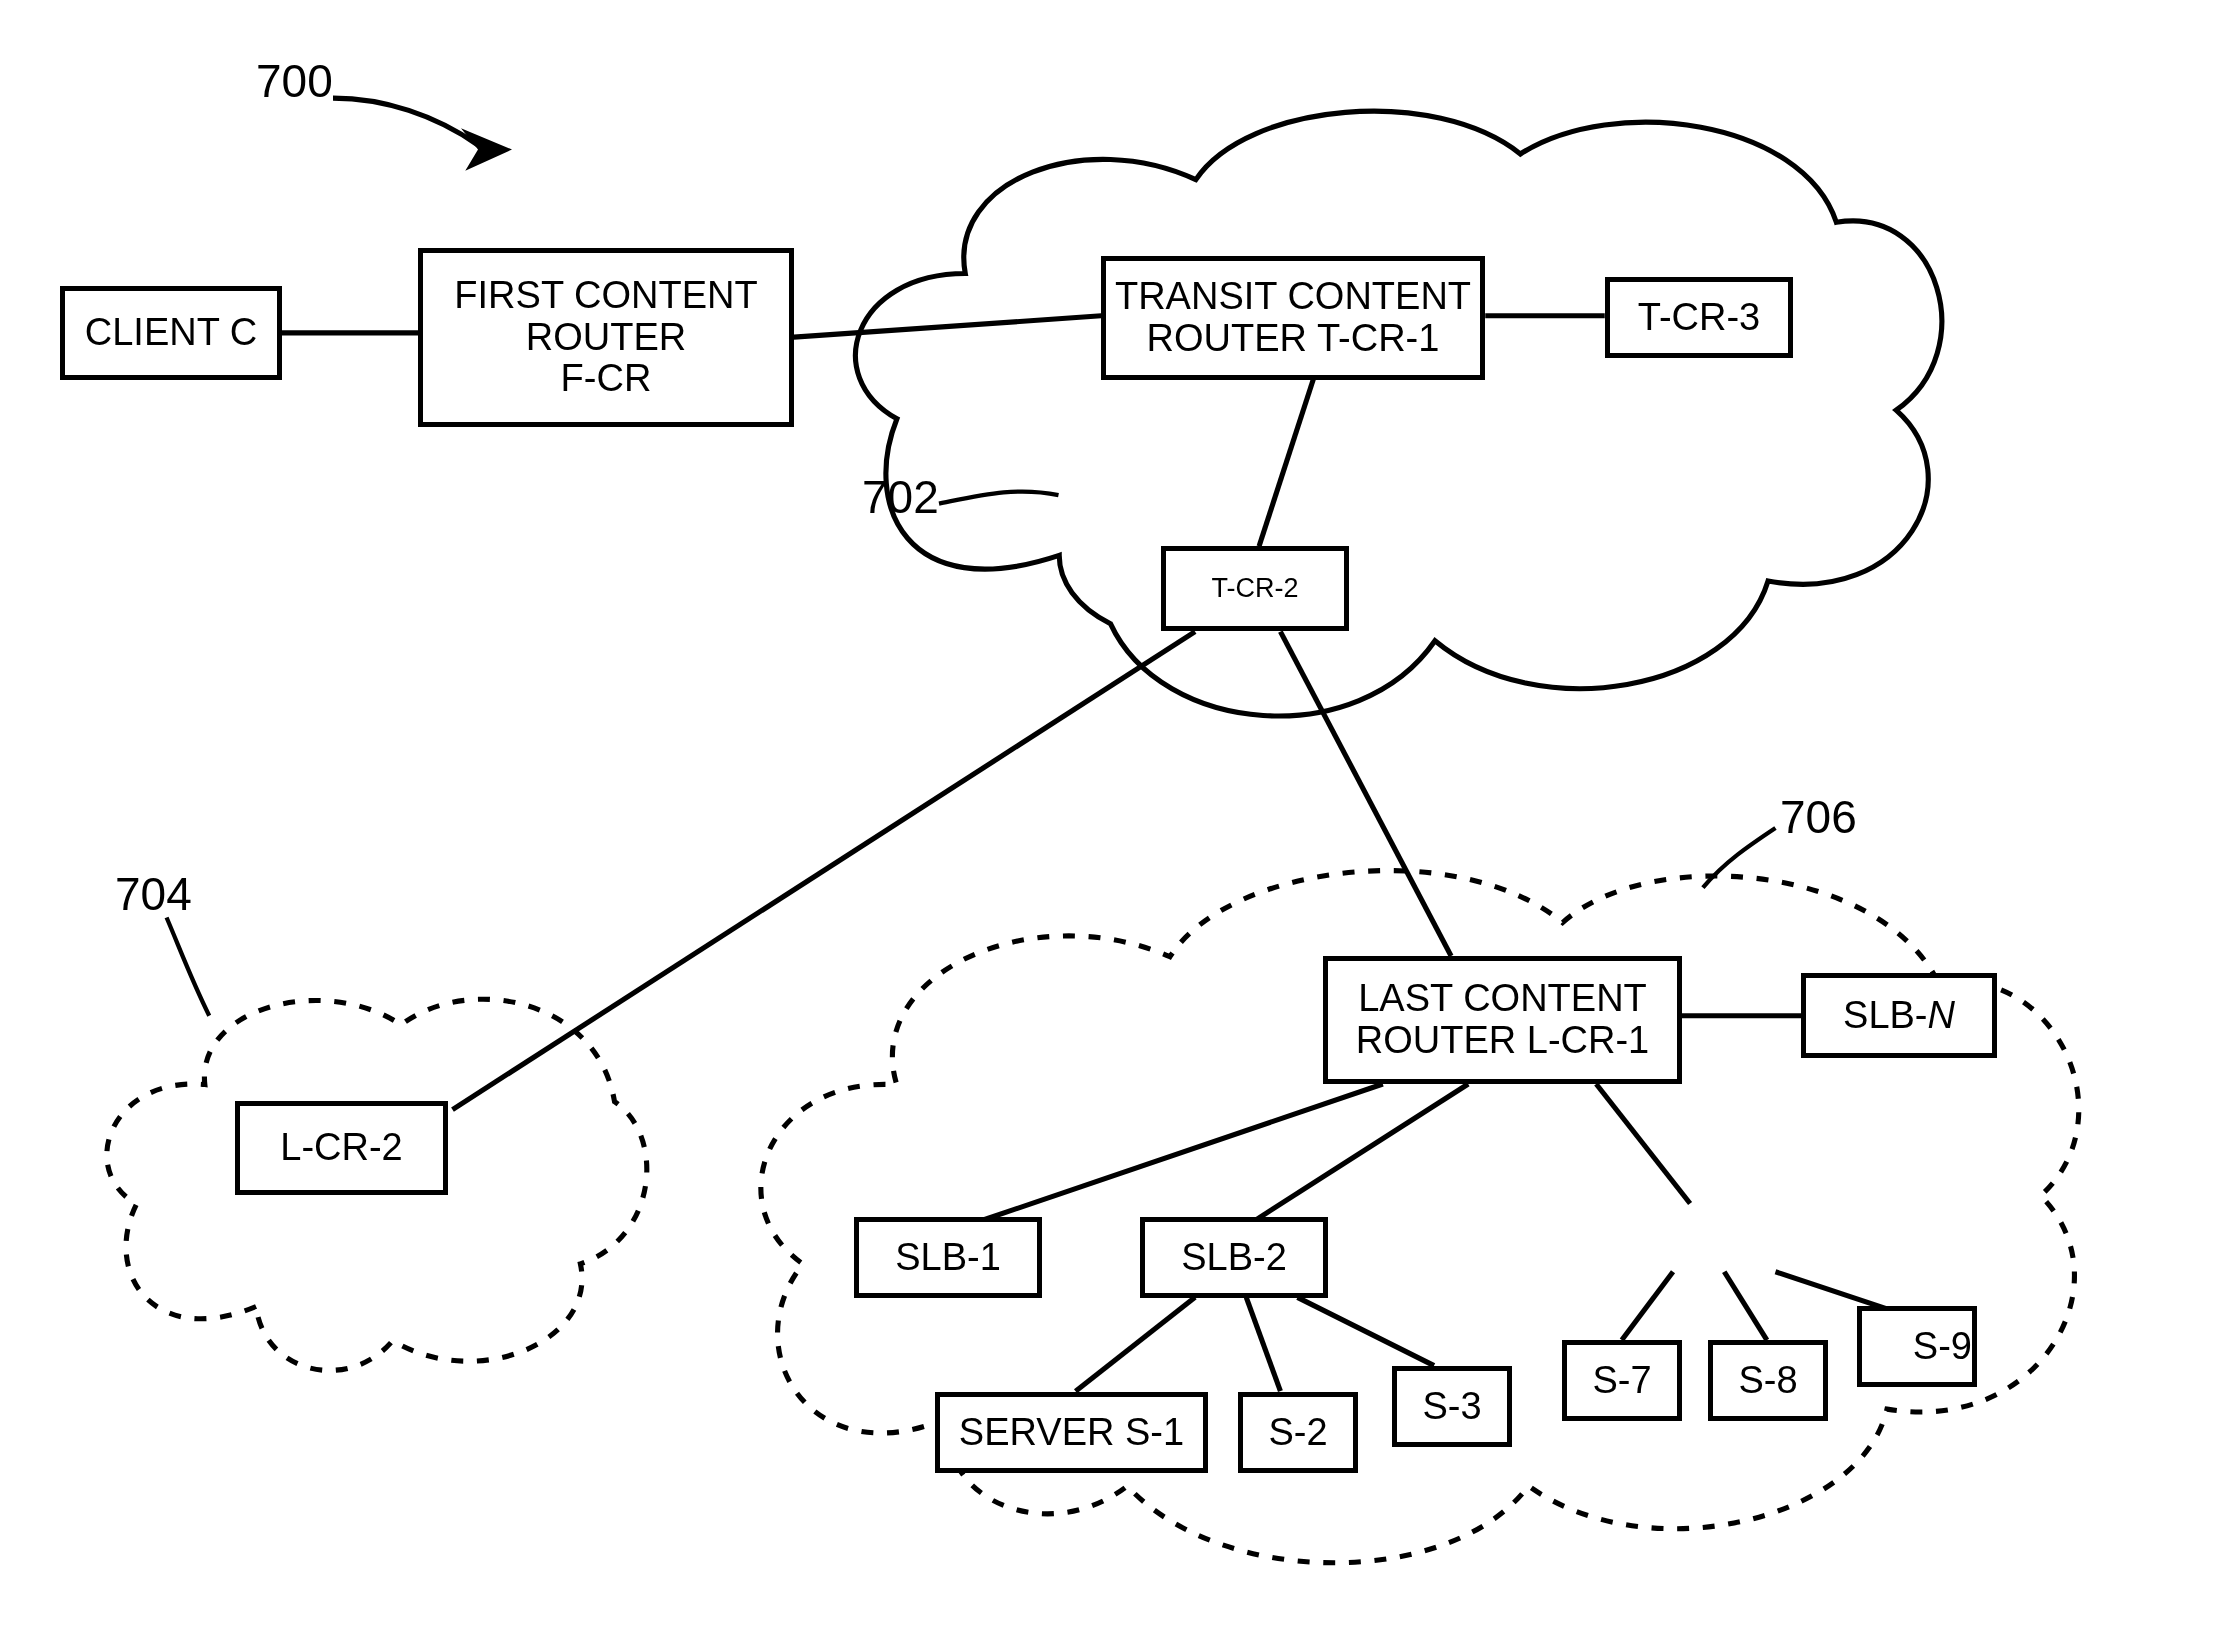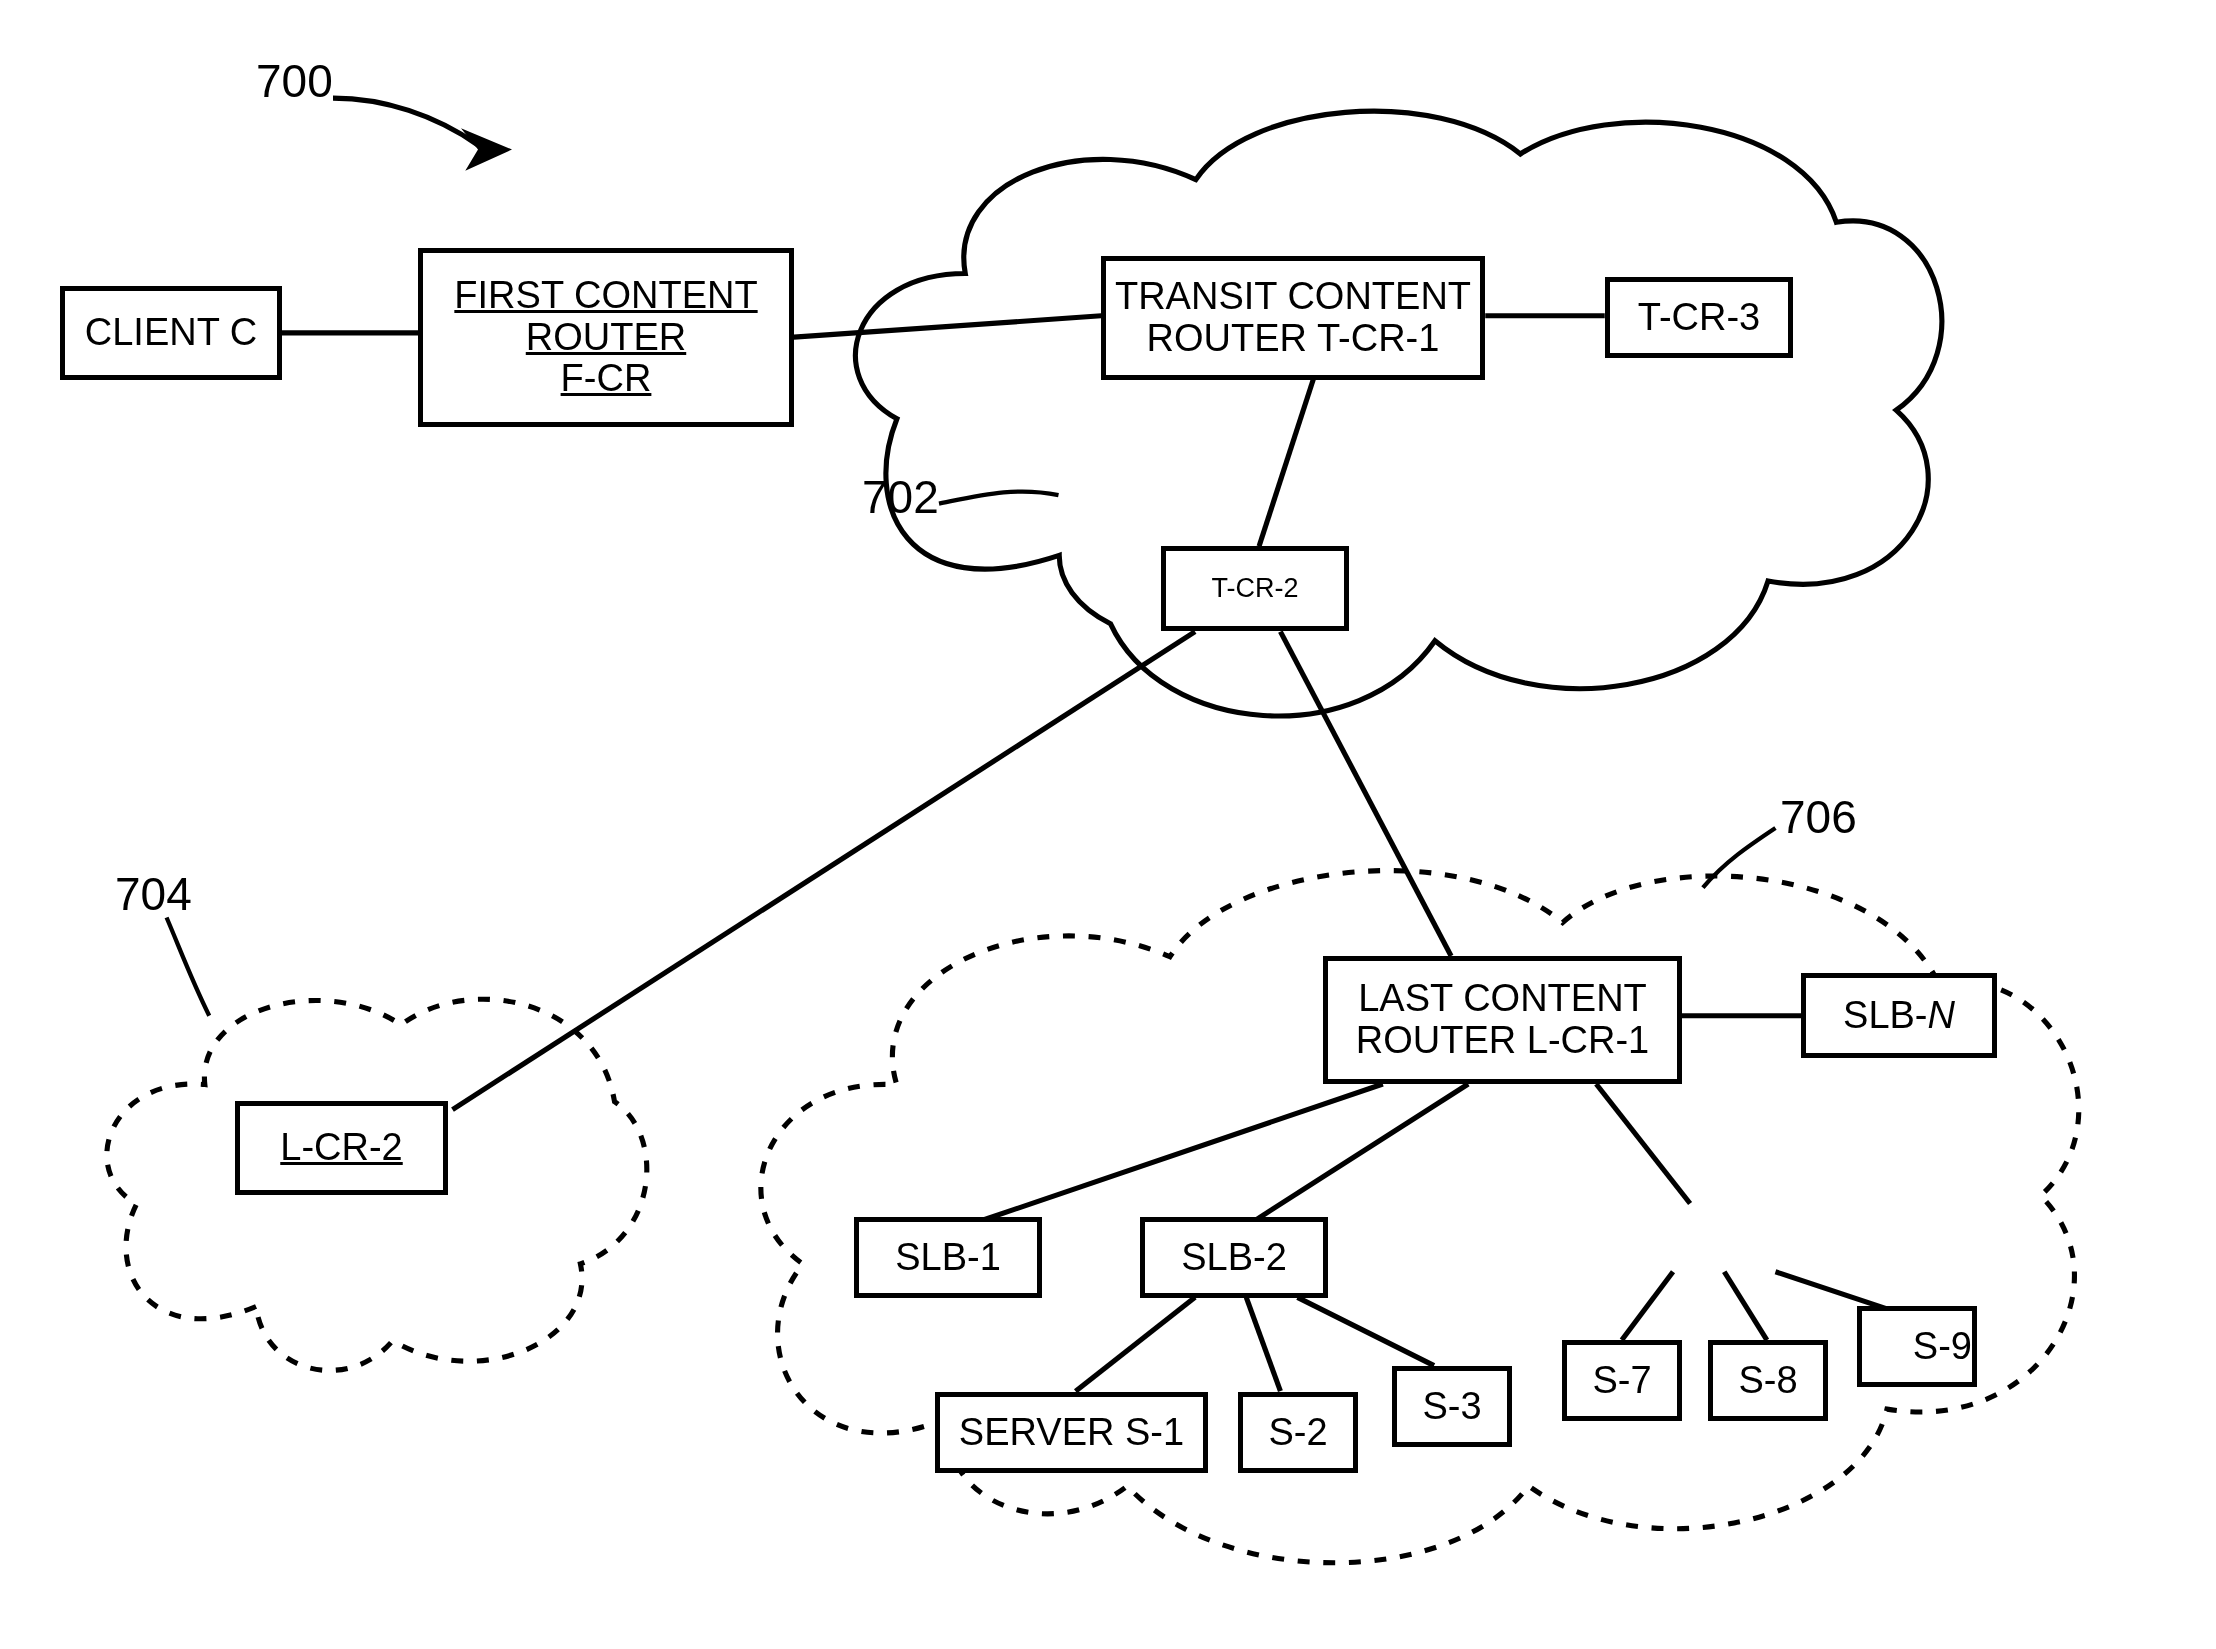--- a/index.html
+++ b/index.html
@@ -143,39 +143,39 @@
   <div class="lbl" style="left:256px; top:54px; font-size:46px;">700</div>
   <div class="lbl" style="left:862px; top:470px; font-size:46px;">702</div>
   <div class="lbl" style="left:115px; top:867px; font-size:46px;">704</div>
   <div class="lbl" style="left:1780px; top:790px; font-size:46px;">706</div>
 
   <div class="box" style="left:60px; top:286px; width:222px; height:94px; font-size:38px;">
     <span>CLIENT C</span>
   </div>
 
   <div class="box" style="left:418px; top:248px; width:376px; height:179px; font-size:38px;">
-    <span style="white-space:pre-line;text-decoration:underline;">FIRST CONTENT
+    <span style="white-space:pre-line;">FIRST CONTENT
 ROUTER
 F-CR</span>
   </div>
 
   <div class="box" style="left:1101px; top:256px; width:384px; height:124px; font-size:38px;">
     <span style="white-space:pre-line;">TRANSIT CONTENT
 ROUTER T-CR-1</span>
   </div>
 
   <div class="box" style="left:1605px; top:277px; width:188px; height:81px; font-size:38px;">
     <span>T-CR-3</span>
   </div>
 
   <div class="box" style="left:1161px; top:546px; width:188px; height:85px; font-size:27px;">
     <span>T-CR-2</span>
   </div>
 
-  <div class="box" style="left:235px; top:1101px; width:213px; height:94px; font-size:38px;text-decoration:underline;">
+  <div class="box" style="left:235px; top:1101px; width:213px; height:94px; font-size:38px;">
     <span>L-CR-2</span>
   </div>
 
   <div class="box" style="left:1323px; top:956px; width:359px; height:128px; font-size:38px;">
     <span style="white-space:pre-line;">LAST CONTENT
 ROUTER L-CR-1</span>
   </div>
 
   <div class="box" style="left:1801px; top:973px; width:196px; height:85px; font-size:38px; font-style:normal;">
     <span>SLB-<span style="font-style:italic;">N</span></span>

